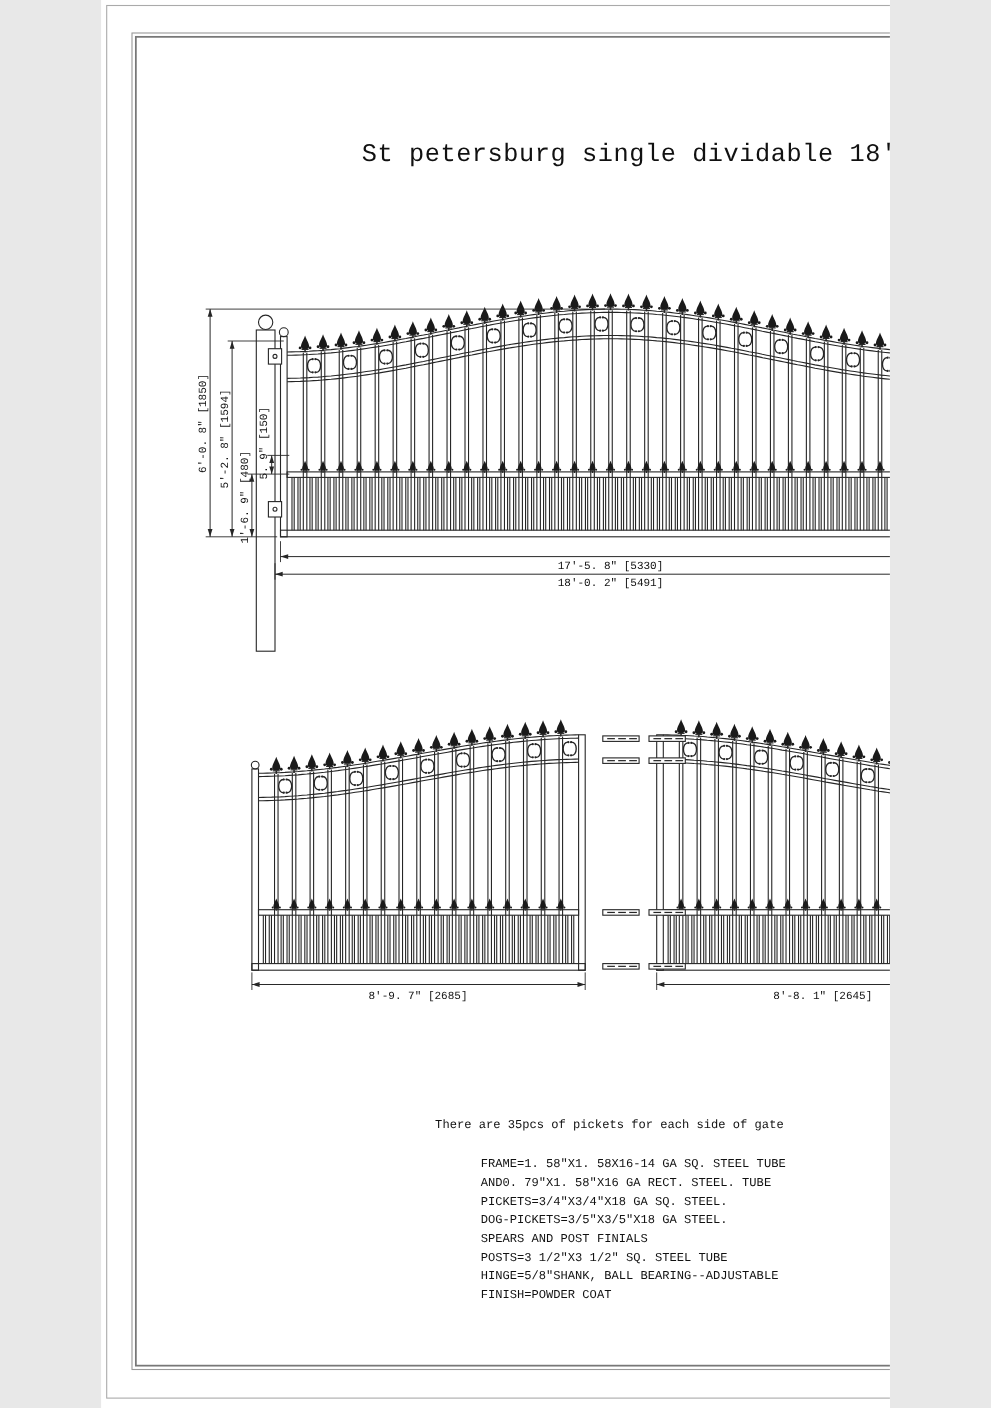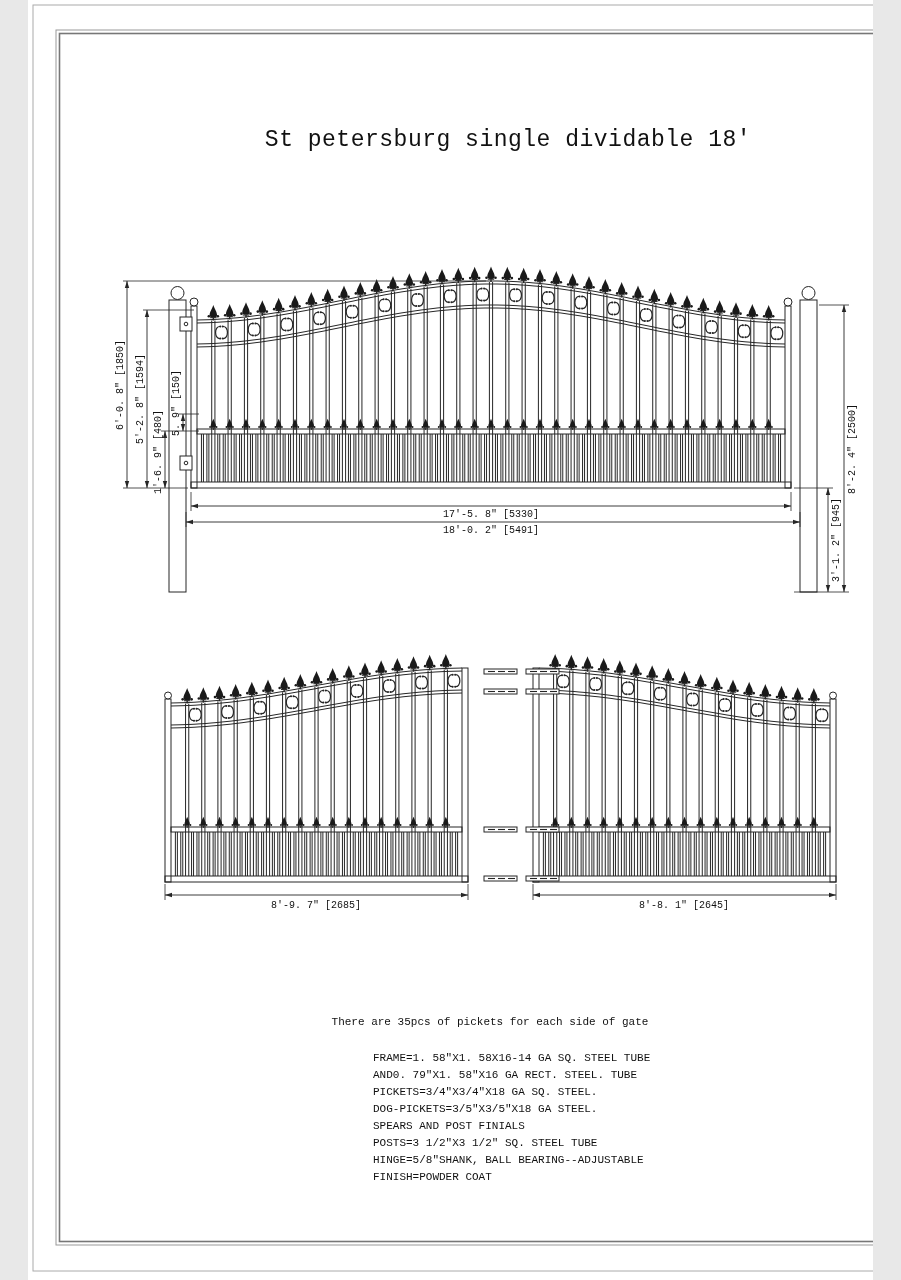--- a/index.html
+++ b/index.html
@@ -1,16 +1,16 @@
 <!DOCTYPE html>
 <html><head>
 <meta charset="utf-8">
 <style>
   html,body{margin:0;padding:0;background:#e8e8e8;}
-  .page{width:845px;height:1280px;background:#ffffff;position:relative;margin:0 auto;overflow:hidden;}
+  .page{width:717px;height:1280px;background:#ffffff;position:relative;margin:0 auto;overflow:hidden;}
   svg{display:block;}
   .t{font-family:"Liberation Mono","DejaVu Sans Mono",monospace;fill:#111;}
   .title-t{font-size:23px;letter-spacing:0.5px;}
   .dim-t{font-size:10px;}
   .note-t{font-size:11px;}
   .spec-t{font-size:11px;}
 </style>
 </head>
 <body>
 

